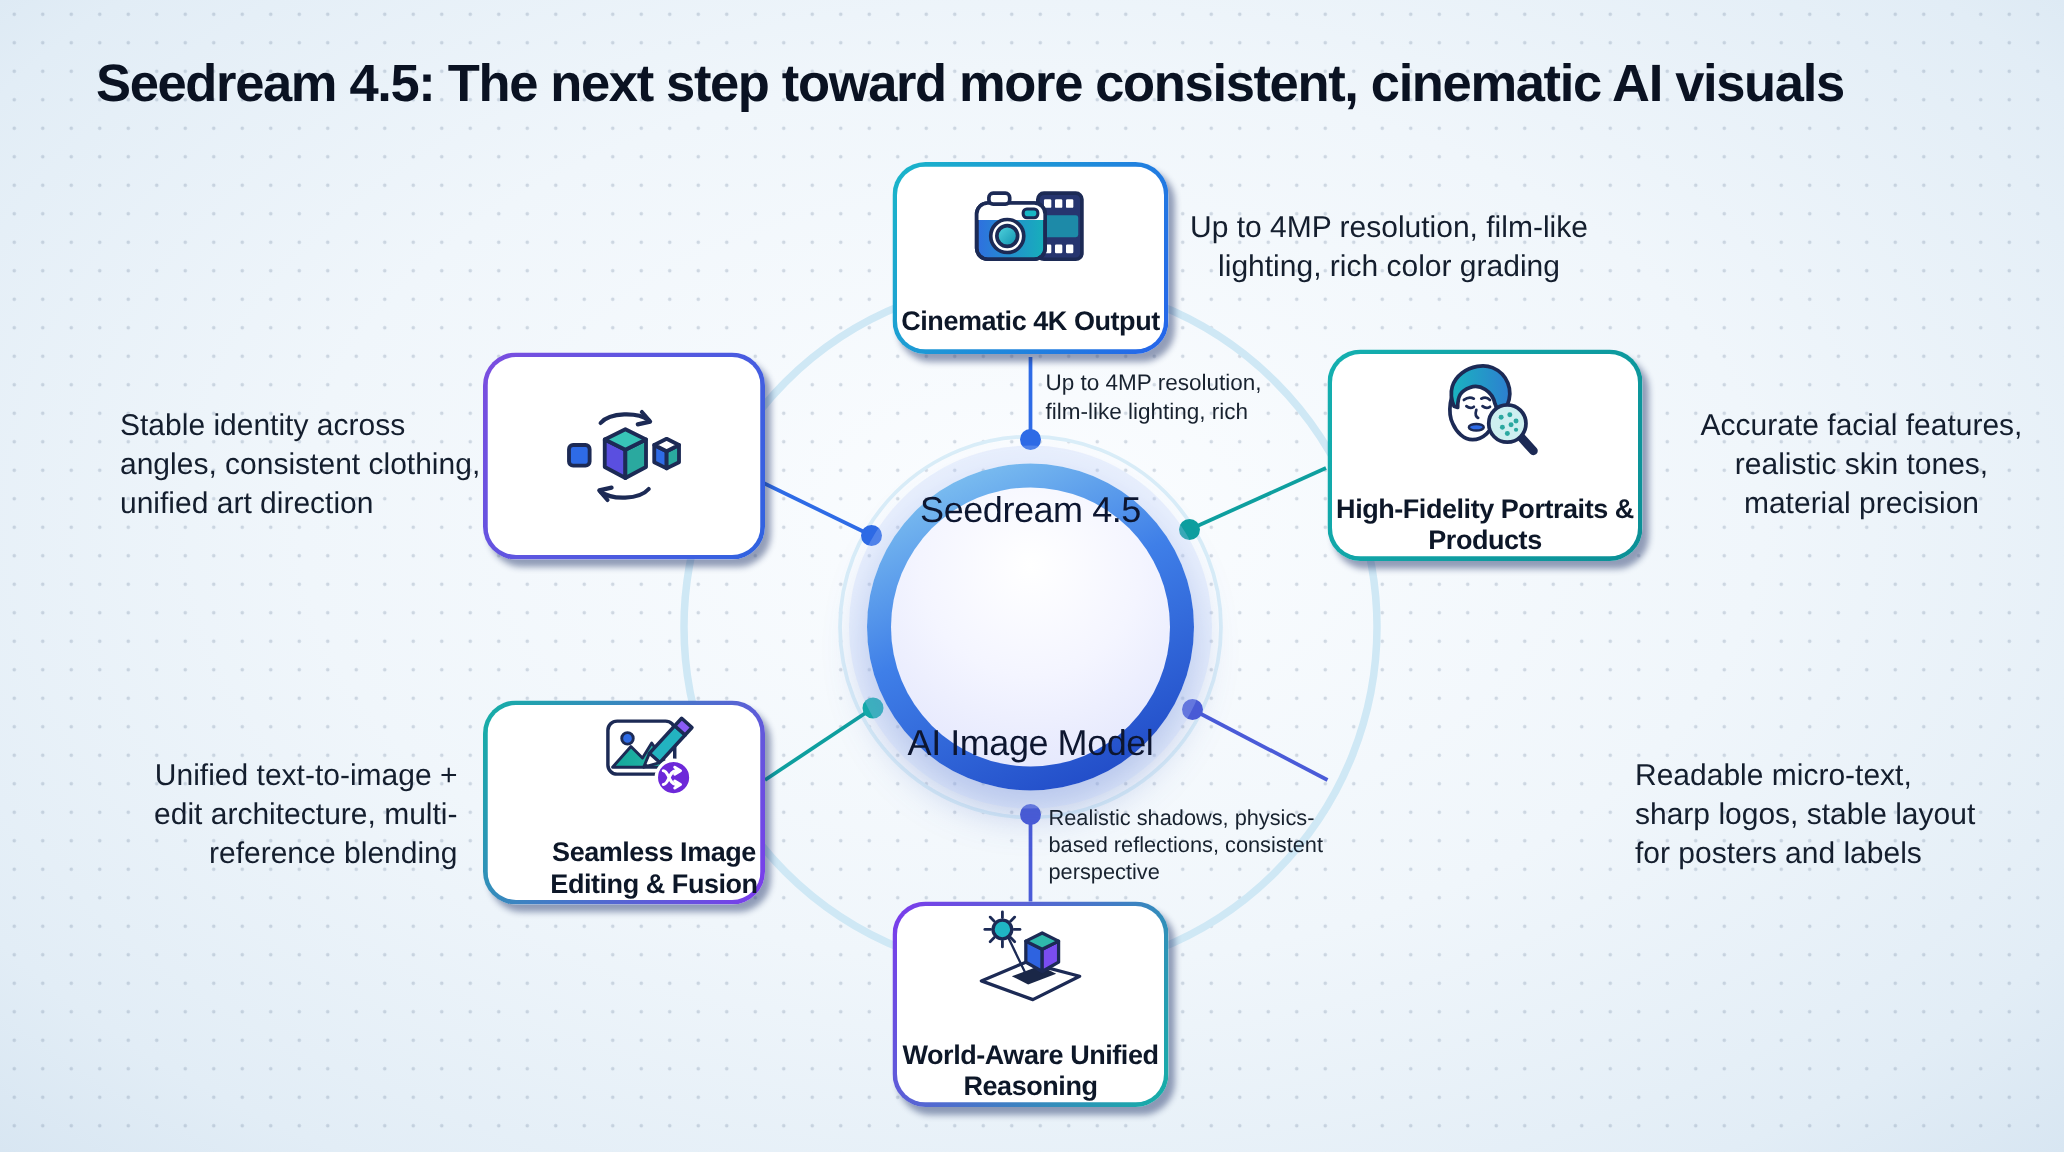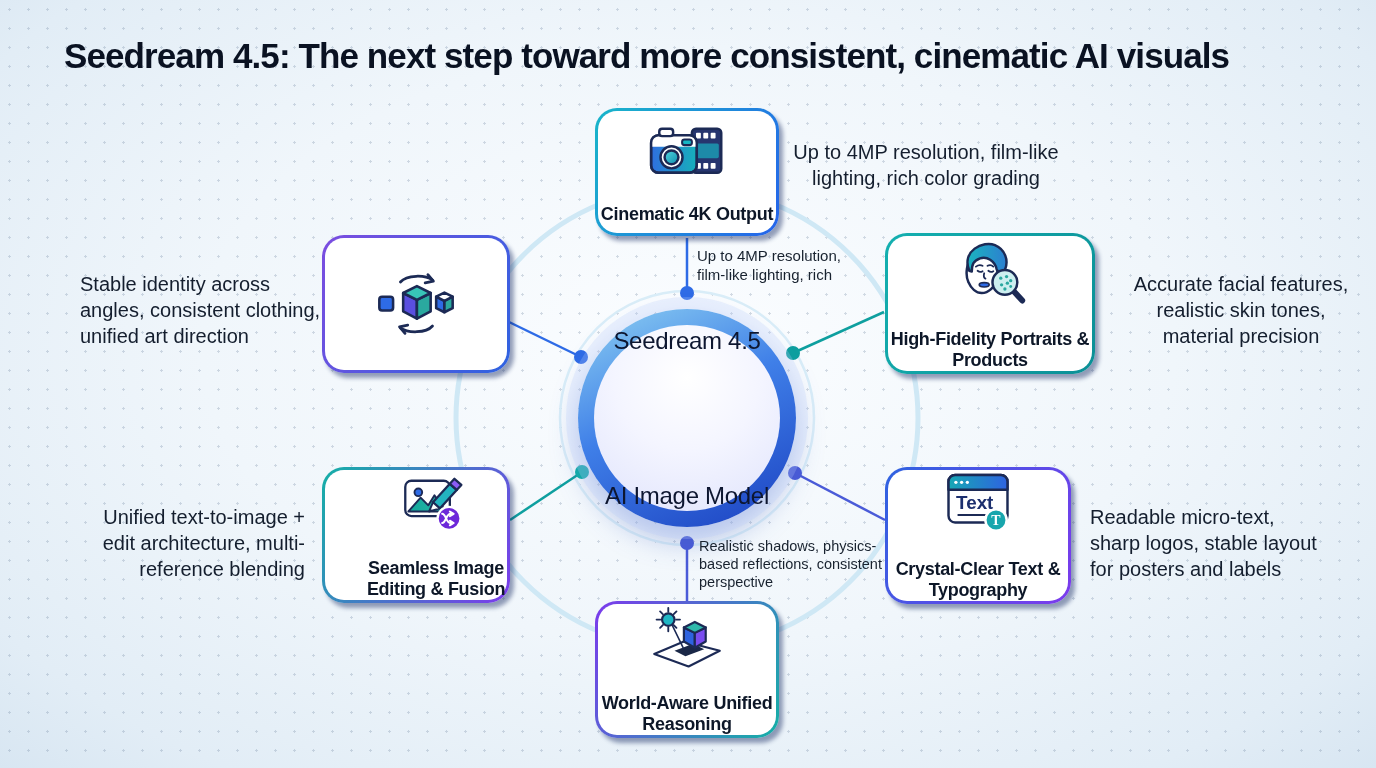--- a/index.html
+++ b/index.html
@@ -164,38 +164,20 @@
           <circle cx="64" cy="59" r="2"></circle>
             <circle cx="71" cy="57" r="2"></circle>
             <circle cx="68" cy="64" r="2"></circle>
             <circle cx="75" cy="61" r="1.7"></circle>
         </g>
       </g>
     </svg>
     <div class="card-label">High-Fidelity Portraits &amp; Products</div>
   </div>
 
-  <div class="card card-rb">
-    <svg class="icon" width="92" height="70" viewBox="0 0 100 80">
-      <g stroke="#1c2a55" stroke-width="3" stroke-linejoin="round" stroke-linecap="round">
-        <rect x="14" y="6" width="72" height="58" rx="8" fill="#fff"></rect>
-        <path d="M22,6 h56 a8,8 0 0 1 8,8 v10 h-72 v-10 a8,8 0 0 1 8,-8 z" fill="url(#g-hdr)"></path>
-        <g fill="#fff" stroke="none">
-          <circle cx="23" cy="15" r="2"></circle>
-            <circle cx="30" cy="15" r="2"></circle>
-            <circle cx="37" cy="15" r="2"></circle>
-        </g>
-        <line x1="26" y1="55" x2="64" y2="55" stroke-width="2.5"></line>
-      </g>
-      <text x="46" y="48" text-anchor="middle" font-family="Liberation Sans, sans-serif" font-size="23" font-weight="bold" fill="#1c2f6e">Text</text>
-      <circle cx="72" cy="61" r="13" fill="#18a6ad" stroke="#fff" stroke-width="3"></circle>
-      <text x="72" y="67" text-anchor="middle" font-family="Liberation Serif, serif" font-size="17" font-weight="bold" fill="#fff">T</text>
-    </svg>
-    <div class="card-label">Crystal-Clear Text &amp; Typography</div>
-  </div>
 
   <div class="card card-bottom">
     <svg class="icon" width="96" height="68" viewBox="0 0 100 84">
       <g stroke="#1c2a55" stroke-width="2.8" stroke-linejoin="round" stroke-linecap="round">
         <polygon points="8,64 46,48 92,60 52,80" fill="#fff"></polygon>
         <polygon points="34,60 58,51 72,58 48,67" fill="#1a2747" stroke="none"></polygon>
         <line x1="31" y1="27" x2="45" y2="56" stroke-width="2"></line>
         <polygon points="46,30 60,37 60,56 46,48" fill="#2e63e0"></polygon>
         <polygon points="74,30 60,37 60,56 74,48" fill="#7a4df0"></polygon>
         <polygon points="46,30 60,23 74,30 60,37" fill="#2fb9ac"></polygon>

